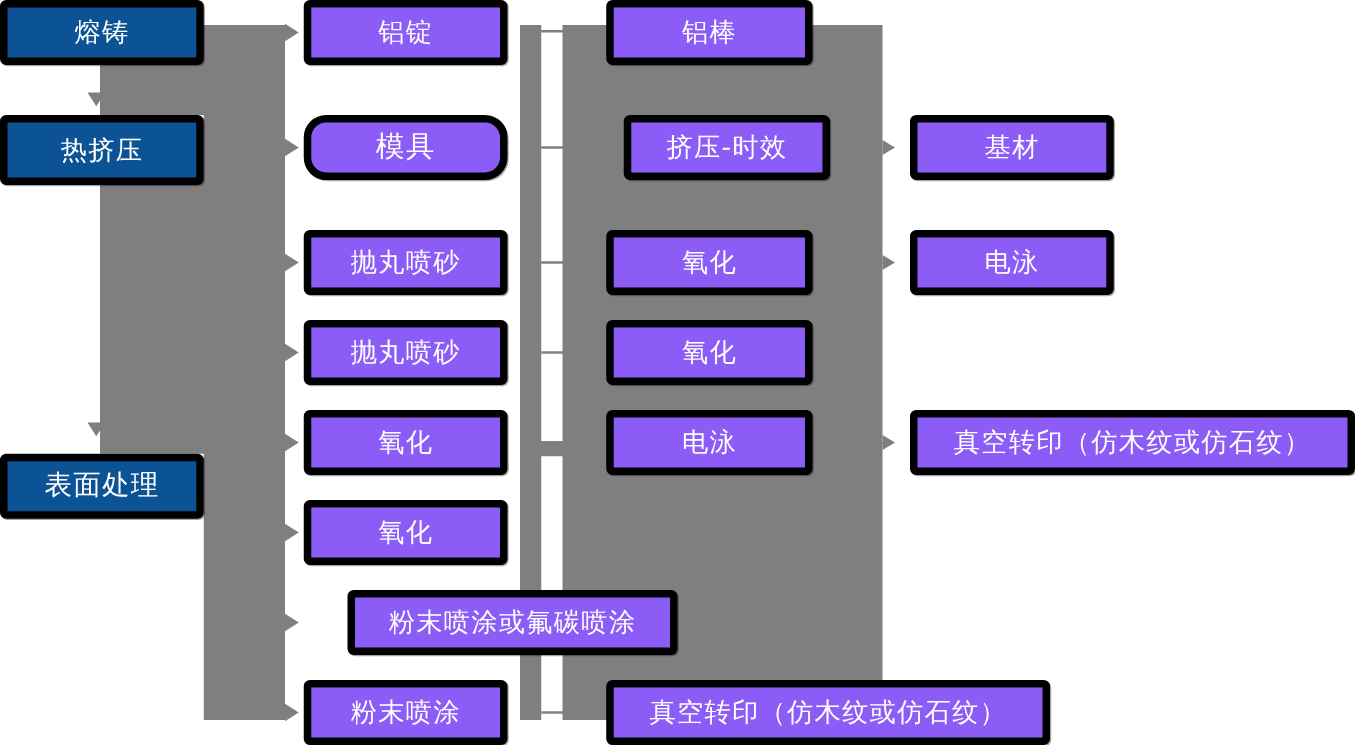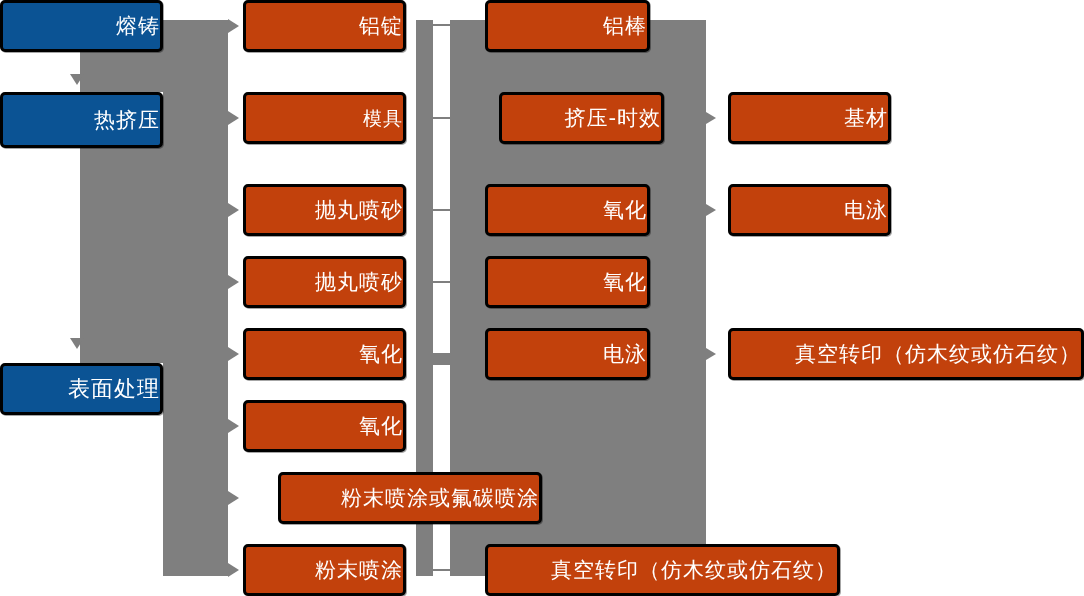--- a/index.html
+++ b/index.html
@@ -37,31 +37,31 @@
     border-right:7px solid transparent;
     border-top:11px solid #7F7F7F;
   }
   
   .stub{position:absolute;background:#7F7F7F;height:2px;}
 
   
   .node{
     position:absolute;
     box-sizing:border-box;
-    display:flex;align-items:center;justify-content:flex-end;
+    display:flex;align-items:center;justify-content:center;
     color:#ffffff;
-    border:3px solid #000000;
+    border:6px solid #000000;
     border-radius:5px;
     letter-spacing:1px;
     white-space:nowrap;
     box-shadow:1px 1px 0 rgba(0,0,0,.35);
     text-align:center;
   }
   .node.dark{background:#0B5394;}
-  .node.bright{background:#c2410c;}
+  .node.bright{background:#8b5cf6;}
   .node .lbl{line-height:1;}
 </style>
 </head>
 <body>
 
 <div id="canvas">
 
   <div class="gray-band" style="left:450px;top:20px;width:256px;height:556px;"></div>
 
   <div class="gray" style="left:416px;top:20px;width:17px;height:556px;"></div>
@@ -108,21 +108,21 @@
   <div class="node dark" style="left:0px;top:92px;width:163px;height:56px;font-size:21px;">
     <span class="lbl">热挤压</span>
   </div>
   <div class="node dark" style="left:0px;top:363px;width:163px;height:52px;font-size:22px;">
     <span class="lbl">表面处理</span>
   </div>
 
   <div class="node bright" style="left:243px;top:0px;width:163px;height:52px;font-size:21px;">
     <span class="lbl">铝锭</span>
   </div>
-  <div class="node bright" style="left:243px;top:92px;width:163px;height:52px;font-size:19px;">
+  <div class="node bright" style="left:243px;top:92px;width:163px;height:52px;font-size:23px;border-radius:18px;">
     <span class="lbl">模具</span>
   </div>
   <div class="node bright" style="left:243px;top:184px;width:163px;height:52px;font-size:21px;">
     <span class="lbl">抛丸喷砂</span>
   </div>
   <div class="node bright" style="left:243px;top:256px;width:163px;height:52px;font-size:21px;">
     <span class="lbl">抛丸喷砂</span>
   </div>
   <div class="node bright" style="left:243px;top:328px;width:163px;height:52px;font-size:21px;">
     <span class="lbl">氧化</span>

